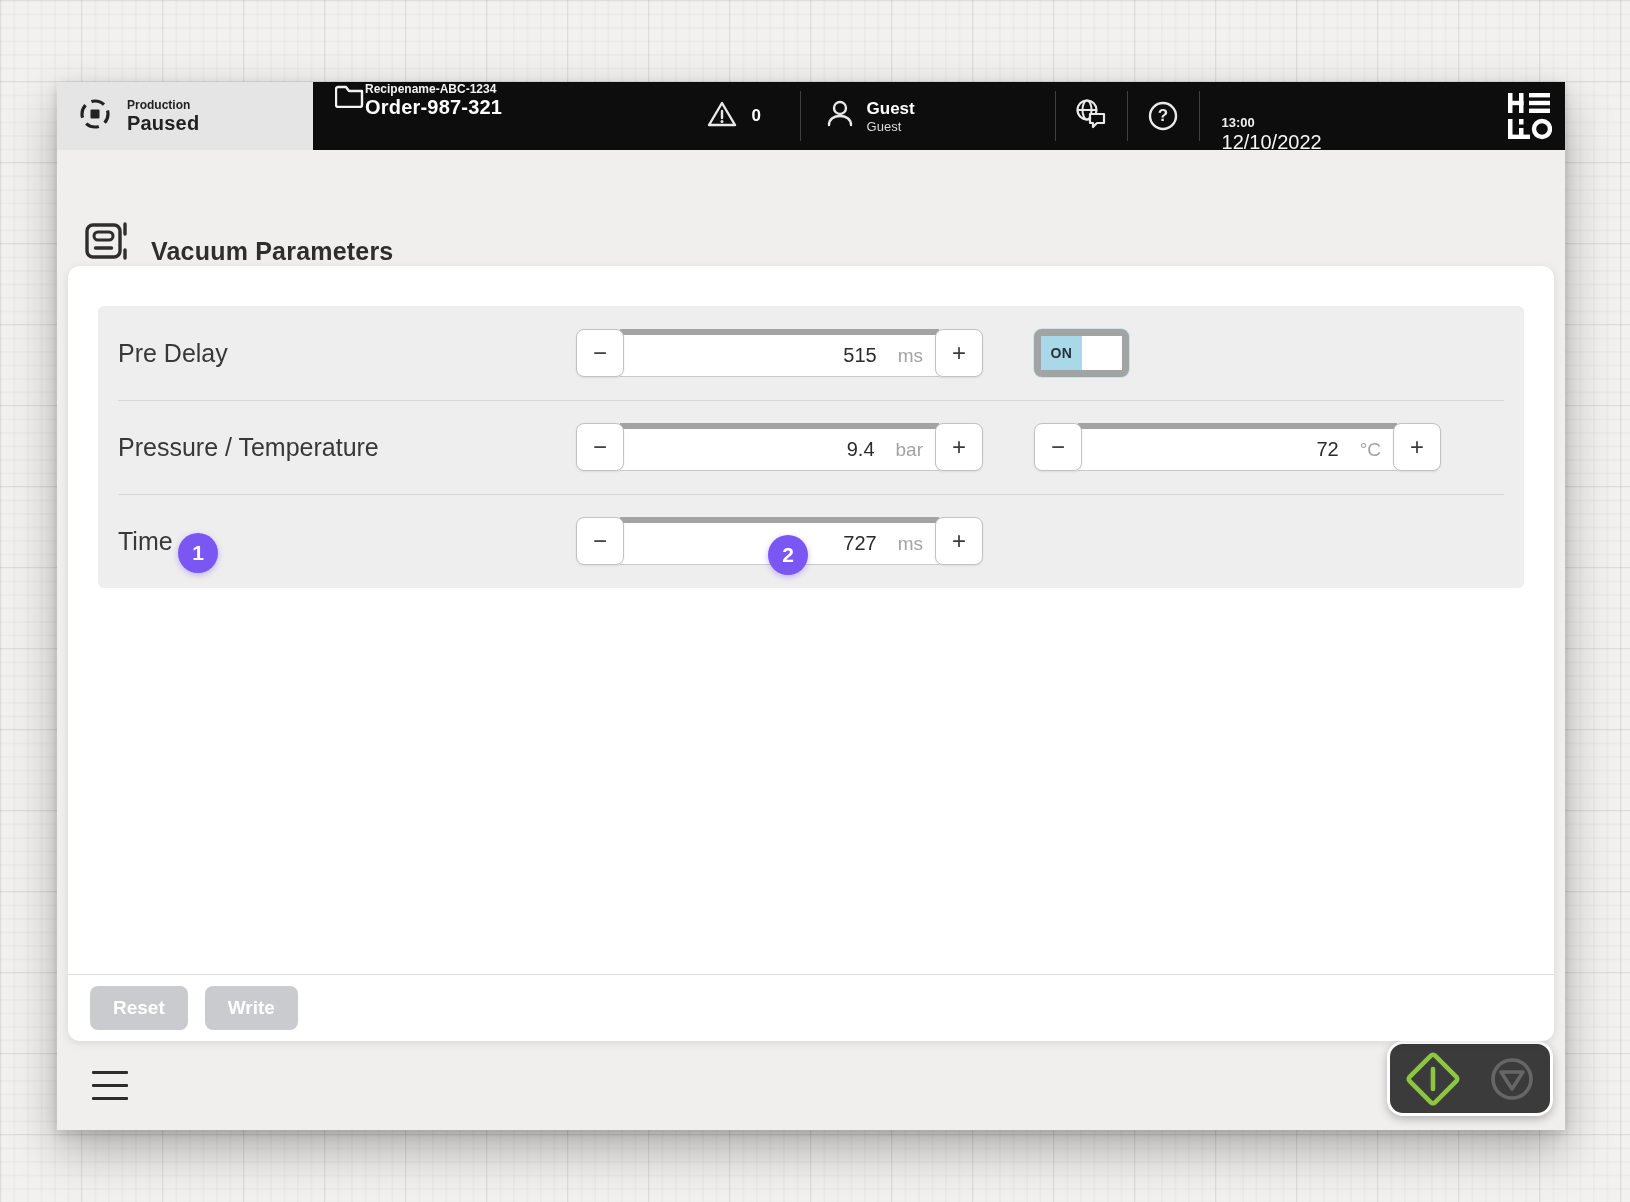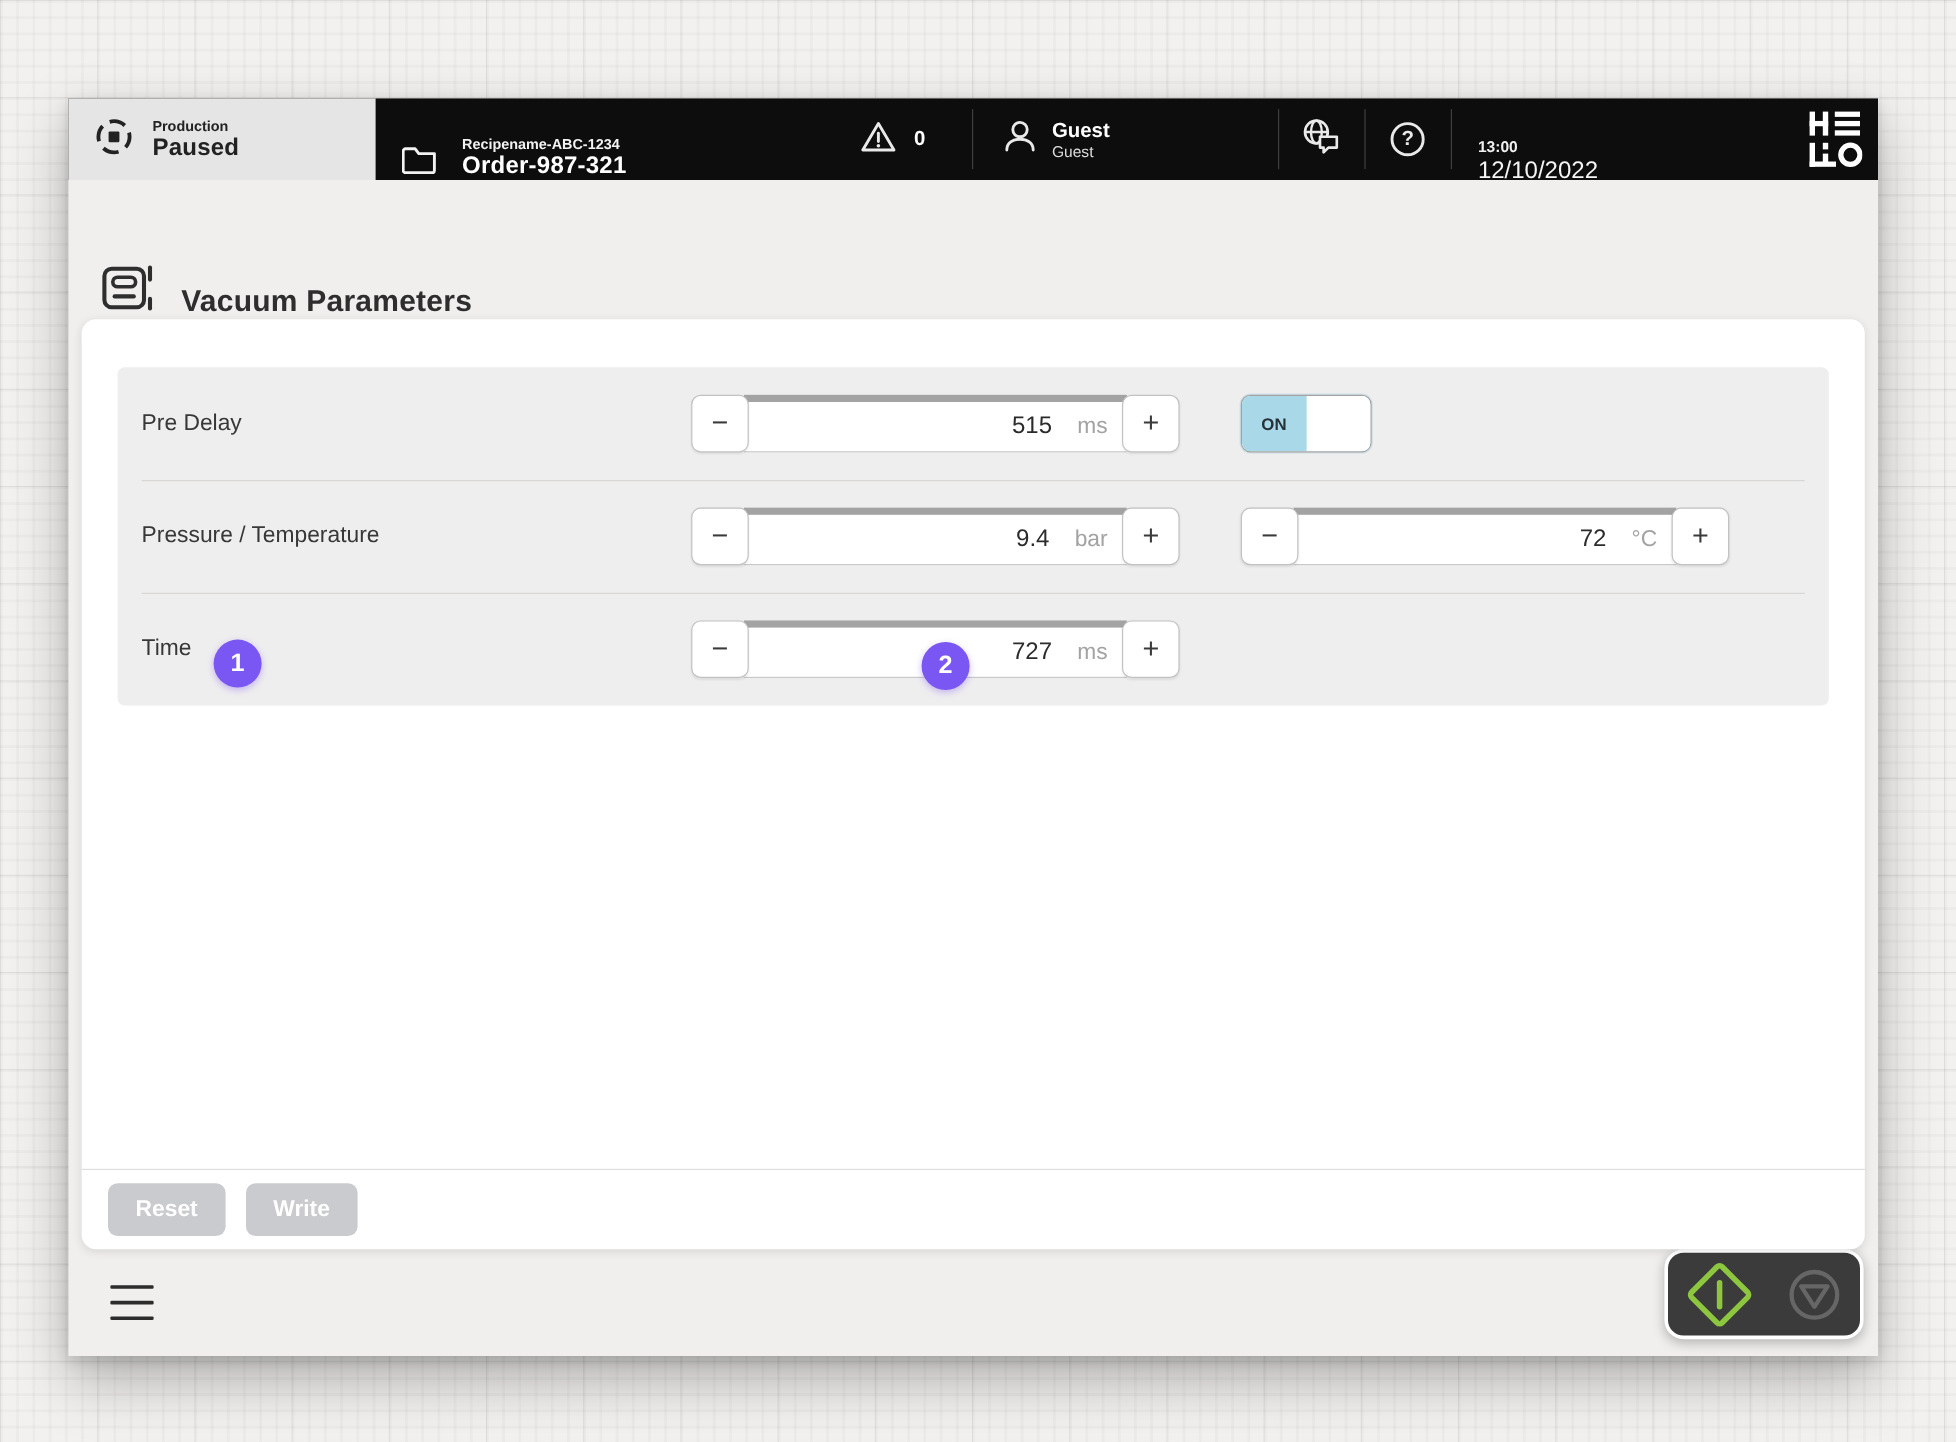--- a/index.html
+++ b/index.html
@@ -19,21 +19,21 @@
     position:absolute; left:57px; top:82px; width:1508px; height:1048px;
     background:#f0efee;
     box-shadow:0 20px 45px rgba(0,0,0,0.28), 0 4px 12px rgba(0,0,0,0.12);
     display:flex; flex-direction:column;
   }
   
   .topbar{ height:68px; background:#0d0d0e; color:#ededed; display:flex; align-items:stretch; flex:none; }
   .tb-status{ width:256px; background:#e5e5e5; color:#222; display:flex; align-items:center; padding-left:20px; gap:14px; }
   .tb-two-line .small{ font-size:12px; font-weight:bold; line-height:14px; }
   .tb-two-line .big{ font-size:20px; font-weight:600; line-height:23px; letter-spacing:0.2px; }
-  .tb-recipe{ display:flex; align-items:flex-end; gap:20px; padding-left:22px; color:#fff; }
+  .tb-recipe{ display:flex; align-items:flex-start; gap:0; padding-left:22px; color:#fff; }
   .tb-recipe .small{ color:#f2f2f2; }
   .tb-spacer{ flex:1; }
   .tb-group{ display:flex; align-items:center; }
   .tb-div{ width:1px; height:50px; background:#3f3f3f; align-self:center; }
   .tb-alarm{ width:100px; justify-content:flex-start; gap:14px; padding-left:6px; }
   .tb-alarm .count{ font-size:17px; font-weight:bold; color:#fff; }
   .tb-user{ width:254px; gap:12px; padding-left:24px; }
   .tb-user .name{ font-size:17px; font-weight:bold; line-height:20px; color:#fff; }
   .tb-user .role{ font-size:13px; line-height:15px; color:#dcdcdc; }
   .tb-icon-btn{ width:71px; justify-content:center; cursor:pointer; }
@@ -48,38 +48,38 @@
   .card{
     margin:0 11px; height:775px; background:#ffffff; border-radius:12px;
     box-shadow:0 2px 8px rgba(0,0,0,0.10);
     display:flex; flex-direction:column; flex:none; position:relative;
   }
   .panel{ margin:40px 30px 0; background:#efeeee; border-radius:6px; }
   .form-row{ height:94px; display:flex; align-items:center; padding:0 32px 0 20px; position:relative; }
   .form-row + .form-row::before{
     content:""; position:absolute; top:0; left:20px; right:20px; height:1px; background:#d8d7d6;
   }
-  .row-label{ width:458px; font-size:19px; color:#383838; }
+  .row-label{ width:458px; font-size:25px; color:#383838; }
   .field-zone{ display:flex; align-items:center; flex:1; }
   .stepper{ display:flex; align-items:center; height:48px; width:407px; }
   .stepper .step-btn{
     width:48px; height:48px; flex:none; background:#fff; border:1px solid #c2c2c2;
     border-radius:8px; font-size:24px; color:#3a3a3a; display:flex; align-items:center; justify-content:center;
     cursor:pointer; box-shadow:0 1px 2px rgba(0,0,0,0.08); position:relative; z-index:1;
     font-family:"Liberation Sans", sans-serif;
   }
   .stepper .step-field{
     flex:1; height:48px; background:#fff; border-top:6px solid #a3a3a3; border-bottom:1px solid #c9c9c9;
     display:flex; align-items:center; justify-content:flex-end; gap:7px; padding-right:16px; margin:0 -4px;
   }
   .step-field .val{ font-size:20px; color:#2b2b2b; }
   .step-field .unit{ font-size:19px; color:#a3a3a3;margin-left:14px; }
   .stepper-gap{ width:51px; flex:none; }
   .toggle{
-    width:109px; height:48px; border:1px solid #a3a3a3; border-radius:8px; overflow:hidden;
+    width:95px; height:48px; border:7px solid #a3a3a3; border-radius:8px; overflow:hidden;
     display:flex; cursor:pointer; background:#fff; box-shadow:0 0 0 1px rgba(116,185,214,0.25);
   }
   .toggle .half-on{ width:50%; background:#a9d9e9; display:flex; align-items:center; justify-content:center;
     font-size:14px; font-weight:bold; color:#263238; letter-spacing:0.3px; }
   .toggle .half-off{ width:50%; background:#fff; }
   .card-spacer{ flex:1; }
   .card-footer{ border-top:1px solid #dedede; height:67px; display:flex; align-items:center; gap:17px; padding:0 22px;margin-top:32px; }
   .btn-disabled{
     height:44px; min-width:90px; padding:0 23px; background:#c9cbce; color:#ffffff; border:none;
     border-radius:8px; font-size:19px; font-weight:bold; font-family:"Liberation Sans", sans-serif; cursor:default;

